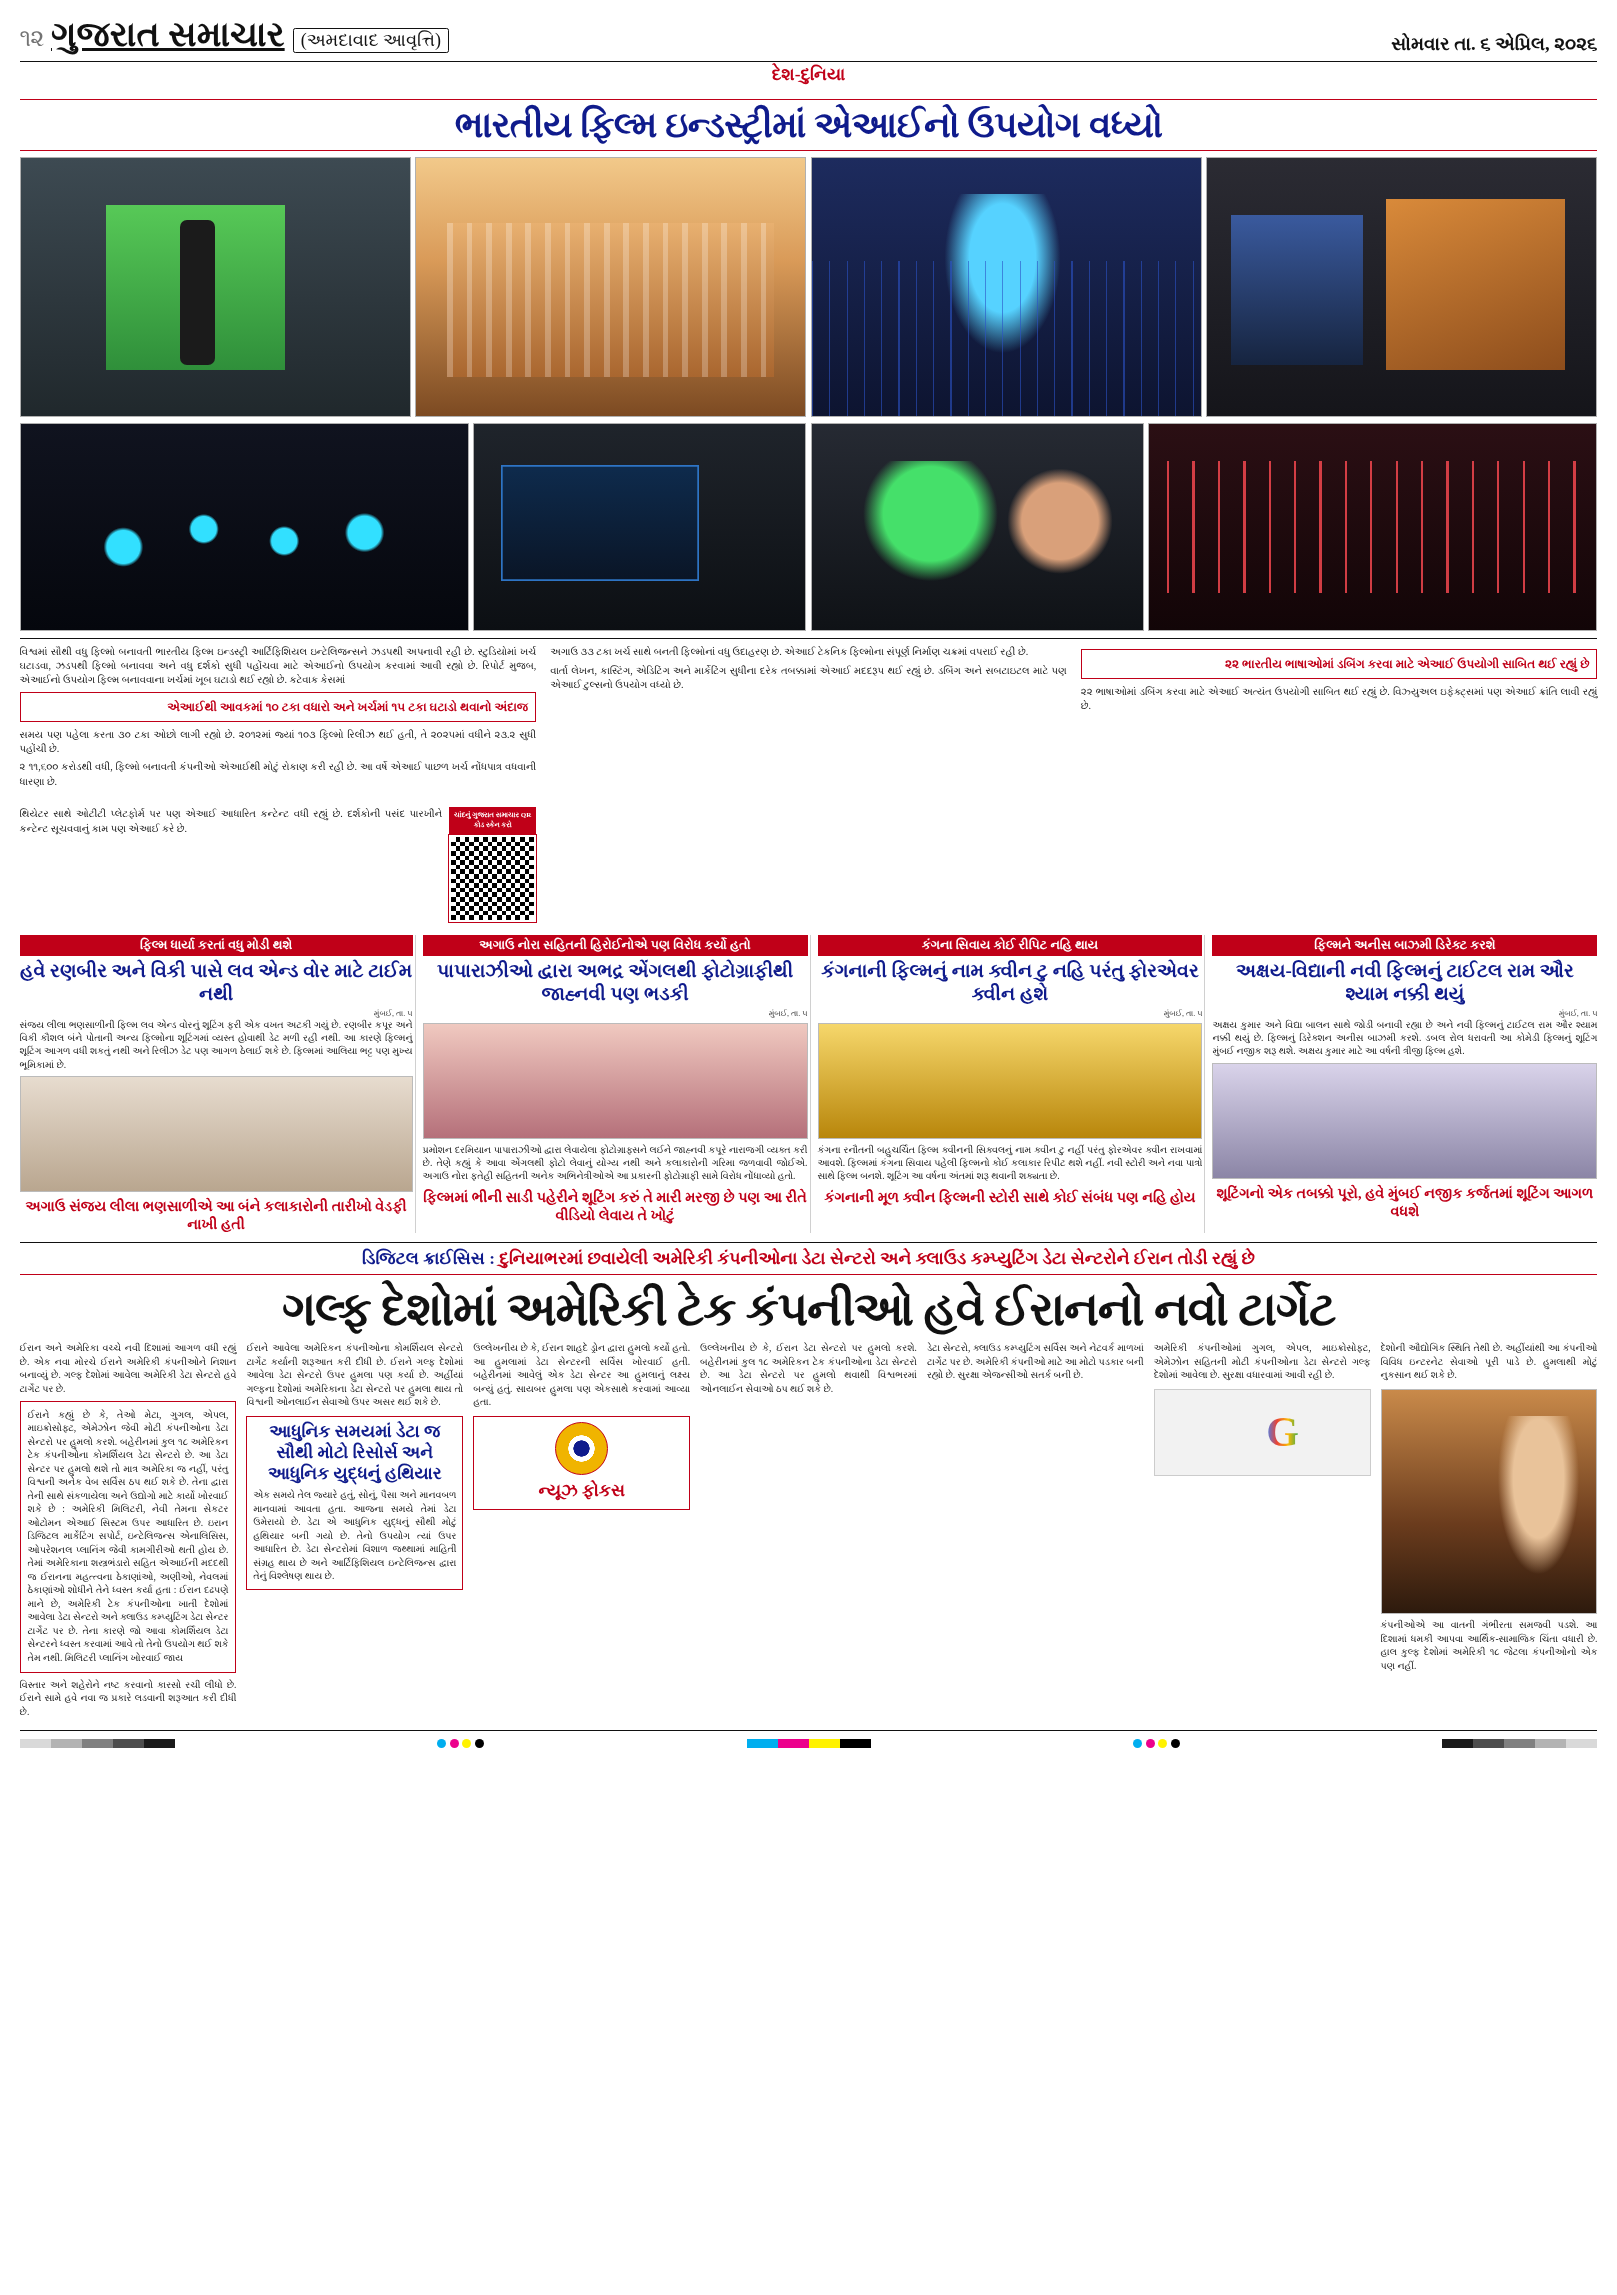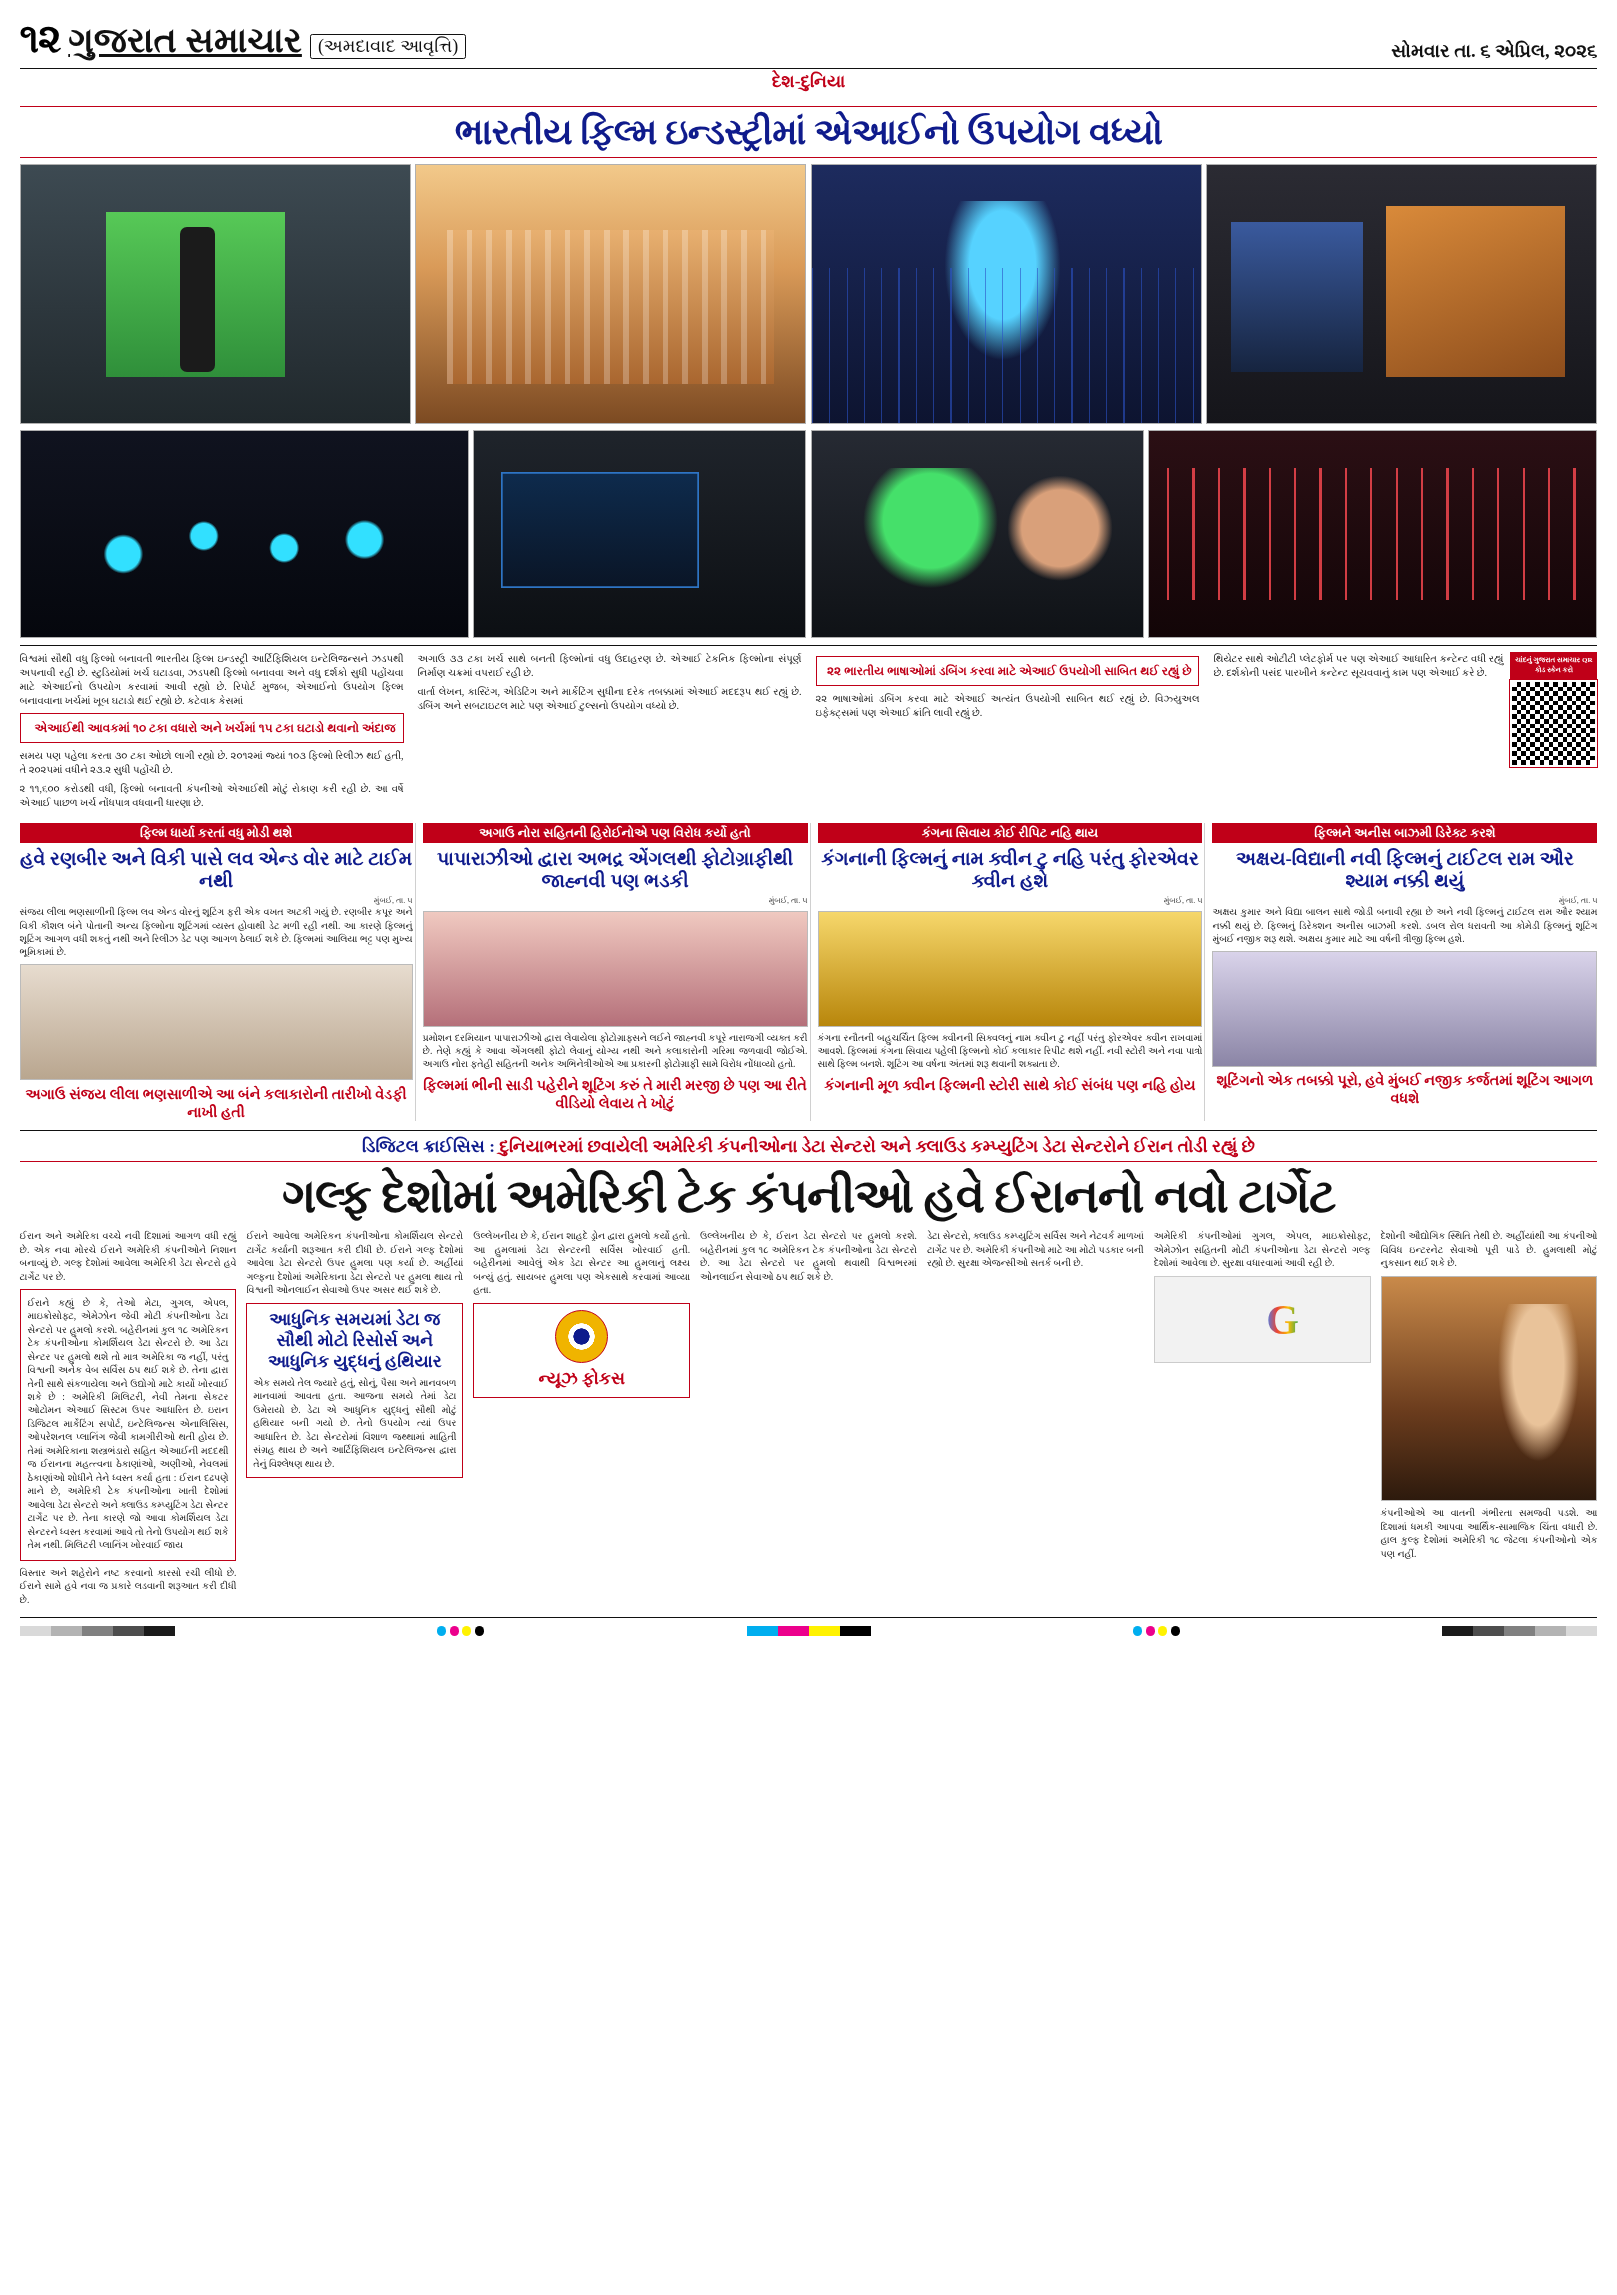--- a/index.html
+++ b/index.html
@@ -18,21 +18,21 @@
   }
 
   
   .masthead {
     display:flex; align-items:flex-end; justify-content:space-between;
     border-bottom:1.7px solid #111; padding-bottom:5.8px;
   }
   .mh-left { display:flex; align-items:baseline; gap:8px; }
   .mh-pageno {
     font-family:"Liberation Serif", serif;
-    font-size:40px; font-weight:bold; color:#000000; letter-spacing:-1.2px;
+    font-size:24px; font-weight:normal; color:#737373; letter-spacing:-1.2px;
   }
   .mh-name {
     font-family:"Liberation Serif", serif;
     font-size:35px; font-weight:bold; color:#111;text-decoration:underline;
   }
   .mh-edition {
     font-family:"Liberation Serif", serif;
     font-size:18px; color:#111; border:1.2px solid #111; padding:1.2px 7px; border-radius:2.3px;
   }
   .mh-right {
@@ -107,21 +107,21 @@
       background:radial-gradient(circle at 50% 40%, #45e06a 0 42%, rgba(0,0,0,0) 60%);}
   .p8:before{content:"";position:absolute;left:58%;top:22%;width:34%;height:56%;
       background:radial-gradient(circle at 50% 45%, #d9a07a 0 45%, rgba(0,0,0,0) 62%);}
   .p9 { background:linear-gradient(180deg,#2b0f14 0%, #120507 100%); }
   .p9:after{content:"";position:absolute;left:4%;top:18%;width:92%;height:64%;
       background:repeating-linear-gradient(90deg,#ff4a52 0 2.3px, rgba(0,0,0,0) 2.3px 25.4px);opacity:.8;}
 
   
   .intro-wrap {
     border-top:1.2px solid #111; margin-top:7px; padding-top:5.8px;
-    display:grid; grid-template-columns:repeat(4, 1fr); gap:14px;
+    display:grid; grid-template-columns:repeat(3, 1fr); gap:14px;
     font-family:"Liberation Serif", serif;
     font-size:10px; line-height:1.42; text-align:justify;
     position:relative;
   }
   .intro-wrap p { margin:0 0 4.6px 0; }
   .redbox {
     border:1.2px solid #c00018; color:#c00018; font-weight:bold;
     font-size:12px; line-height:1.35; padding:5.8px 7px; text-align:right;
     margin:4.6px 0 5.8px 0; font-family:"Liberation Serif", serif;
   }

